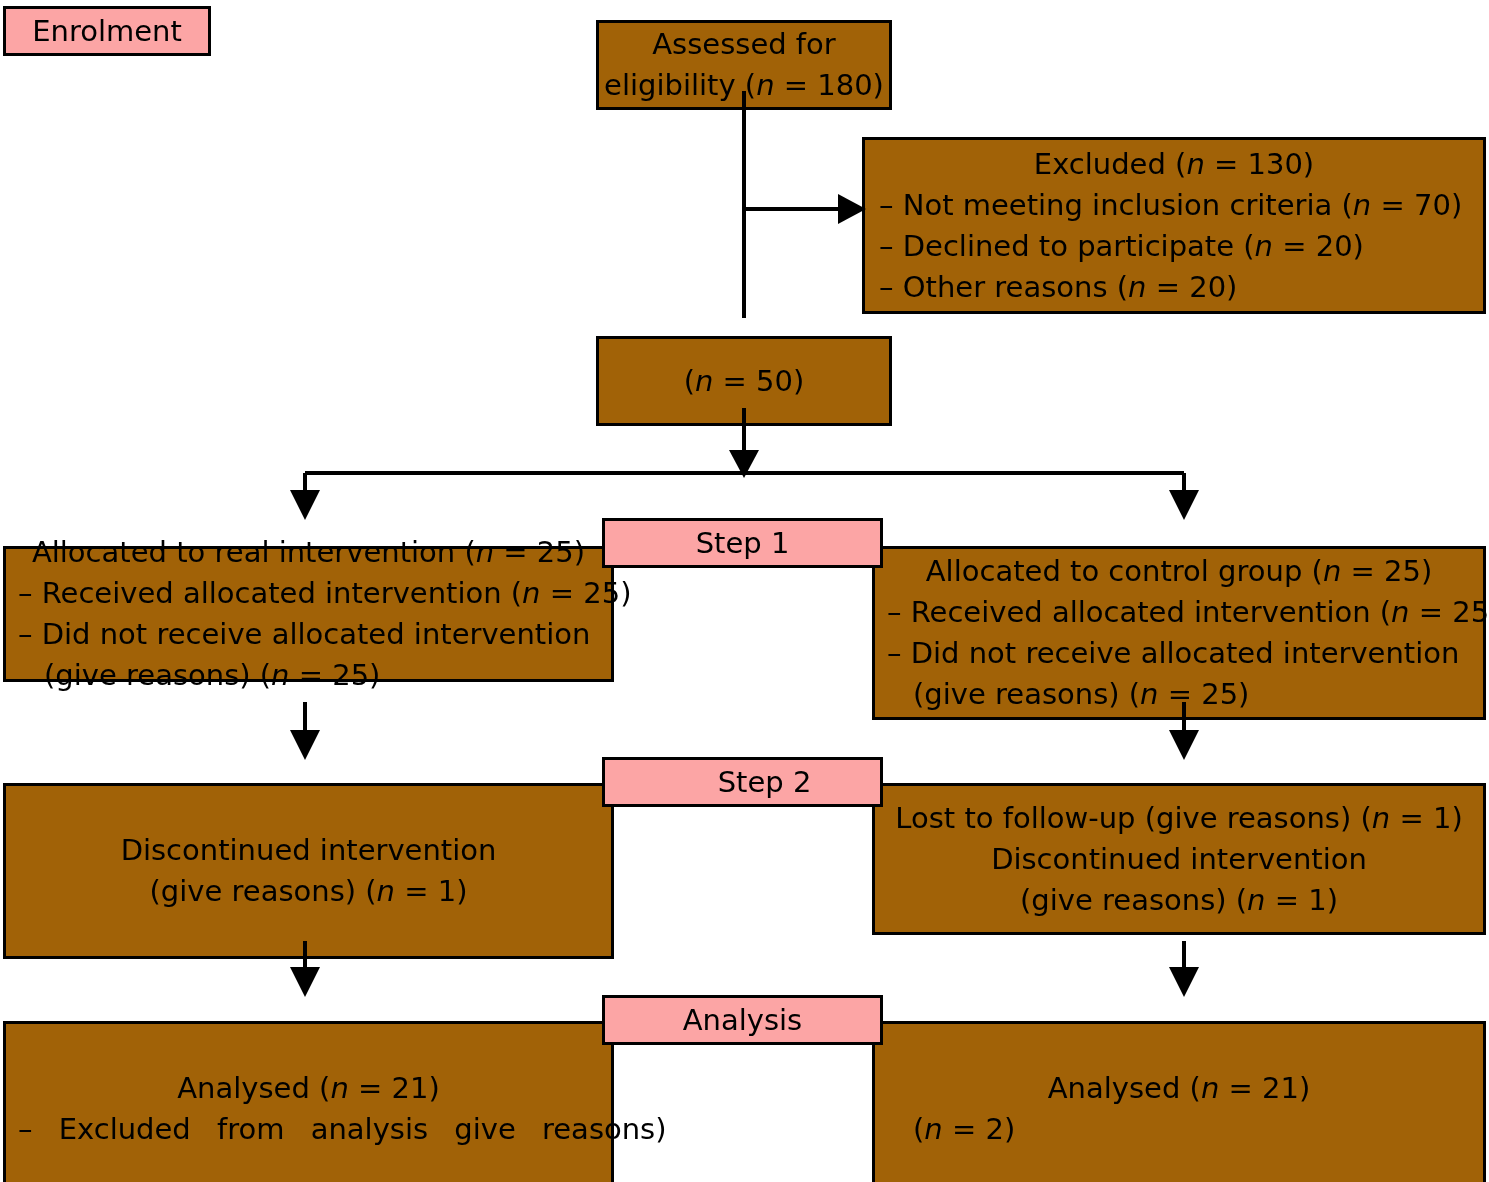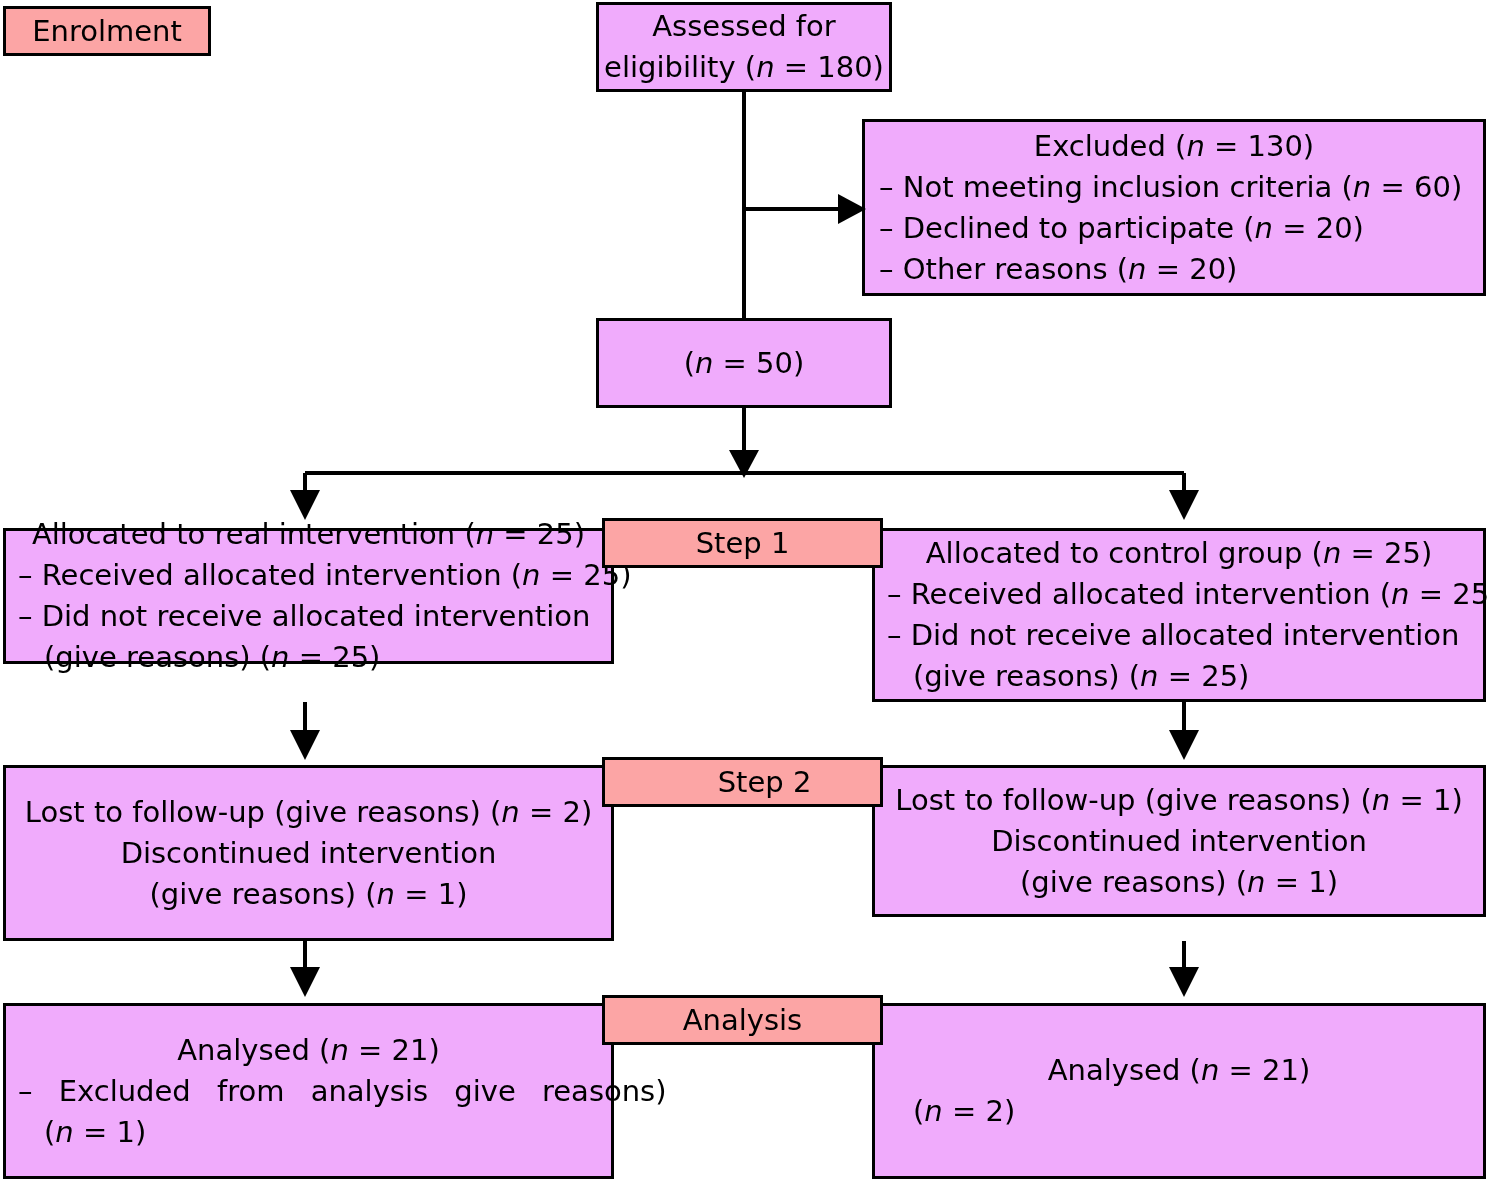--- a/index.html
+++ b/index.html
@@ -17,24 +17,25 @@
     height: 1182px;
     background: #ffffff;
     overflow: hidden;
   }
 
   
   .box {
     position: absolute;
     box-sizing: border-box;
     border: 3px solid #000000;
-    background: #f0abfc;
+    background: #a16207;
     display: flex;
     flex-direction: column;
     justify-content: center;
+    margin-top: 18px;
   }
   .box.center { align-items: center; }
 
   .label-box {
     position: absolute;
     box-sizing: border-box;
     border: 3px solid #000000;
     background: #fca5a5;
     display: flex;
     align-items: center;
@@ -109,21 +110,21 @@
     <span class="label-txt">Enrolment</span>
   </div>
 
   <div class="box center" style="left:596px; top:2px; width:296px; height:90px;">
     <div class="txt c">Assessed for</div>
     <div class="txt c"><span>eligibility (</span><i>n</i><span> = 180)</span></div>
   </div>
 
   <div class="box" style="left:862px; top:119px; width:624px; height:177px; padding:6px 14px;justify-content:center;">
     <div class="txt c"><span>Excluded (</span><i>n</i><span> = 130)</span></div>
-    <div class="txt l"><span>– Not meeting inclusion criteria (</span><i>n</i><span> = 60)</span></div>
+    <div class="txt l"><span>– Not meeting inclusion criteria (</span><i>n</i><span> = 70)</span></div>
     <div class="txt l"><span>– Declined to participate (</span><i>n</i><span> = 20)</span></div>
     <div class="txt l"><span>– Other reasons (</span><i>n</i><span> = 20)</span></div>
   </div>
 
   <div class="box center" style="left:596px; top:318px; width:296px; height:90px;">
     <div class="txt c"><span>(</span><i>n</i><span> = 50)</span></div>
   </div>
 
   <div class="box" style="left:3px; top:528px; width:611px; height:136px; padding:4px 12px;">
     <div class="txt c"><span>Allocated to real intervention (</span><i>n</i><span> = 25)</span></div>
@@ -137,39 +138,37 @@
     <div class="txt l"><span>– Received allocated intervention (</span><i>n</i><span> = 25)</span></div>
     <div class="txt l">– Did not receive allocated intervention</div>
     <div class="txt l" style="padding-left:26px;"><span>(give reasons) (</span><i>n</i><span> = 25)</span></div>
   </div>
 
   <div class="label-box" style="left:602px; top:518px; width:281px; height:50px;">
     <span class="label-txt">Step 1</span>
   </div>
 
   <div class="box center" style="left:3px; top:765px; width:611px; height:176px; padding:4px 12px;">
-    <div class="txt c"><span>Lost to follow-up (give reasons) (</span><i>n</i><span> = 2)</span></div>
     <div class="txt c">Discontinued intervention</div>
     <div class="txt c"><span>(give reasons) (</span><i>n</i><span> = 1)</span></div>
   </div>
 
   <div class="box center" style="left:872px; top:765px; width:614px; height:152px; padding:12px 12px;">
     <div class="txt c"><span>Lost to follow-up (give reasons) (</span><i>n</i><span> = 1)</span></div>
     <div class="txt c">Discontinued intervention</div>
     <div class="txt c"><span>(give reasons) (</span><i>n</i><span> = 1)</span></div>
   </div>
 
   <div class="label-box" style="left:602px; top:757px; width:281px; height:50px;padding-left:44px;">
     <span class="label-txt">Step 2</span>
   </div>
 
   <div class="box" style="left:3px; top:1003px; width:611px; height:176px; padding:4px 12px;">
     <div class="txt c"><span>Analysed (</span><i>n</i><span> = 21)</span></div>
     <div class="txt l stretched">– Excluded from analysis give reasons)</div>
-    <div class="txt l" style="padding-left:26px;"><span>(</span><i>n</i><span> = 1)</span></div>
   </div>
 
   <div class="box" style="left:872px; top:1003px; width:614px; height:176px; padding:4px 12px;">
     <div class="txt c"><span>Analysed (</span><i>n</i><span> = 21)</span></div>
     <div class="txt l" style="padding-left:26px;"><span>(</span><i>n</i><span> = 2)</span></div>
   </div>
 
   <div class="label-box" style="left:602px; top:995px; width:281px; height:50px;">
     <span class="label-txt">Analysis</span>
   </div>

